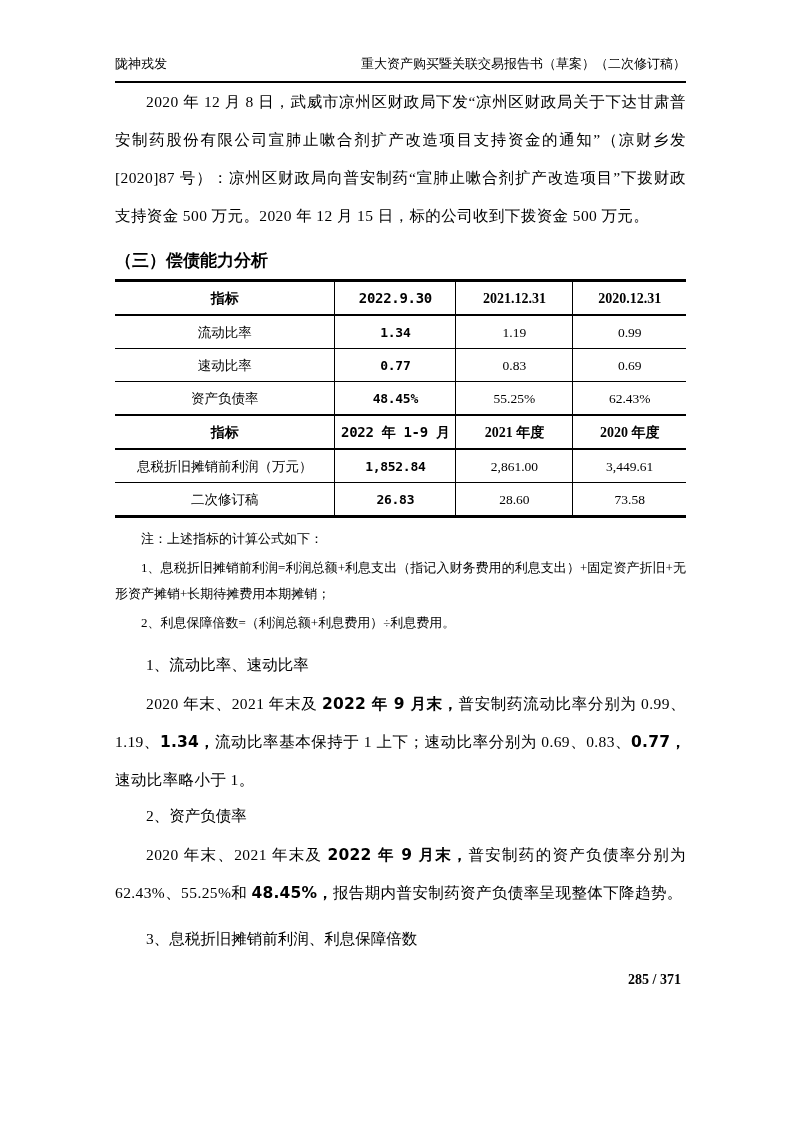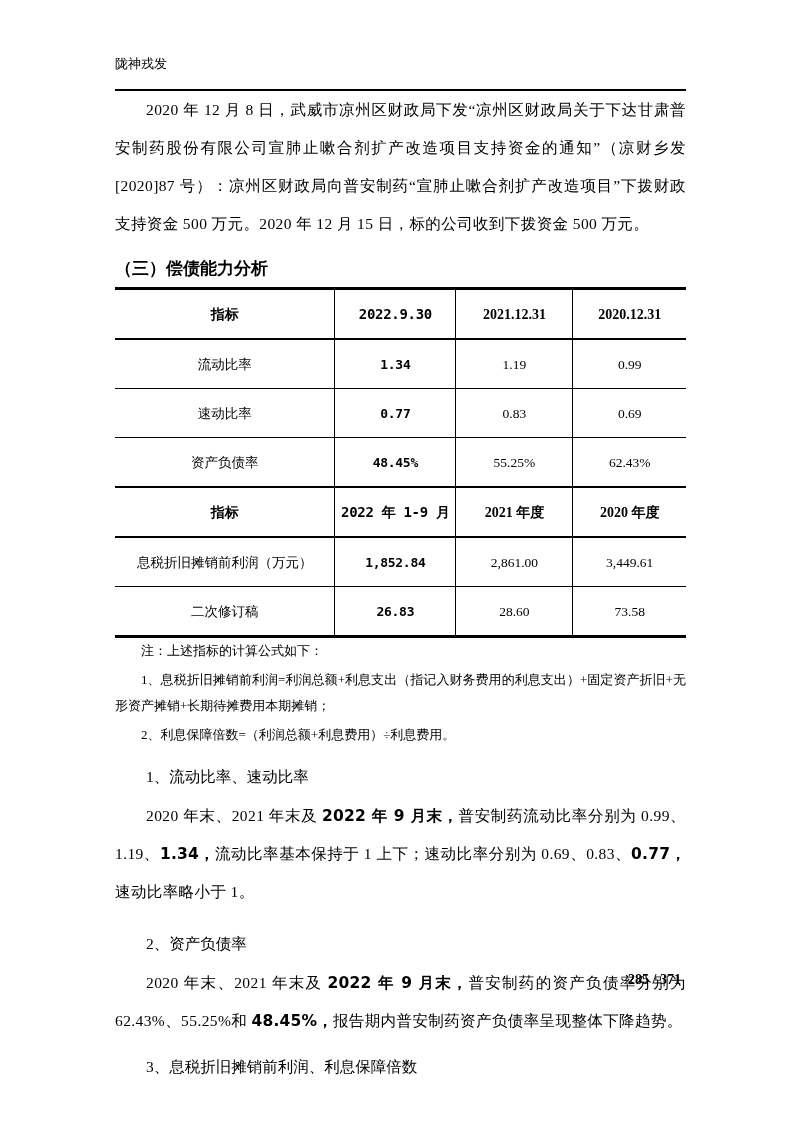--- a/index.html
+++ b/index.html
@@ -15,21 +15,21 @@
     position:absolute;
     left:115px;top:56px;
     width:571px;
   }
   
   .doc-header{
     display:flex;
     justify-content:space-between;
     align-items:flex-end;
     font-size:13px;
-    padding-bottom:17px;
+    padding-bottom:9px;
     border-bottom:2px solid #000;
     line-height:16px;
   }
   
   .para{
     font-size:15.5px;
     line-height:38px;
     text-align:justify;
     letter-spacing:0.4px;
     margin:0;
@@ -64,21 +64,21 @@
     margin-top:8px;
     border-top:3px solid #000;
     border-bottom:3px solid #000;
   }
   table.fin th, table.fin td{
     border:1px solid #000;
     border-top:none;
     text-align:center;
     vertical-align:middle;
     height:24px;
-    padding:12px 2px;
+    padding:4px 2px;
     font-size:13.5px;
     font-weight:400;
     line-height:15px;
   }
   table.fin th:first-child, table.fin td:first-child{border-left:none;}
   table.fin th:last-child,  table.fin td:last-child{border-right:none;}
   table.fin tr.t-head th{
     font-weight:700;
     font-size:14px;
     border-bottom:2.5px solid #000;
@@ -90,54 +90,56 @@
     font-weight:700;
     font-size:13px;
     letter-spacing:-0.3px;
   }
   table.fin col.c1{width:38.5%;}
   table.fin col.c2{width:21.2%;}
   table.fin col.c3{width:20.5%;}
   table.fin col.c4{width:19.8%;}
   
   .notes{
+    margin-top:8px;
     font-size:13px;
     line-height:26px;
     text-align:justify;
   }
   .notes p{margin:0 0 3px 0;text-indent:2em;}
   
   .sub-title{
     font-size:15.5px;
     line-height:30px;
     text-indent:2em;
     margin:0;
   }
   .st1{margin-top:14px;}
-  .st2{margin-top:18px;}
+  .st2{margin-top:2px;}
   .st3{margin-top:12px;}
   .sub-para{margin-top:5px;}
   
   .doc-footer{
     position:absolute;
     top:972px;
     right:112px;
     font-size:14px;
     font-weight:700;
     font-family:"Liberation Serif","DejaVu Serif",serif;
   }
 </style>
 </head>
 <body>
 
 <div class="page">
   <div class="content">
 
     <div class="doc-header">
       <span>陇神戎发</span>
+      <span>重大资产购买暨关联交易报告书（草案）（二次修订稿）</span>
     </div>
 
 
     <p class="para p2 indent">2020 年 12 月 8 日，武威市凉州区财政局下发“凉州区财政局关于下达甘肃普安制药股份有限公司宣肺止嗽合剂扩产改造项目支持资金的通知”（凉财乡发[2020]87 号）：凉州区财政局向普安制药“宣肺止嗽合剂扩产改造项目”下拨财政支持资金 500 万元。2020 年 12 月 15 日，标的公司收到下拨资金 500 万元。</p>
 
     <div class="sec-heading">（三）偿债能力分析</div>
 
 
     <table class="fin">
       <colgroup>

